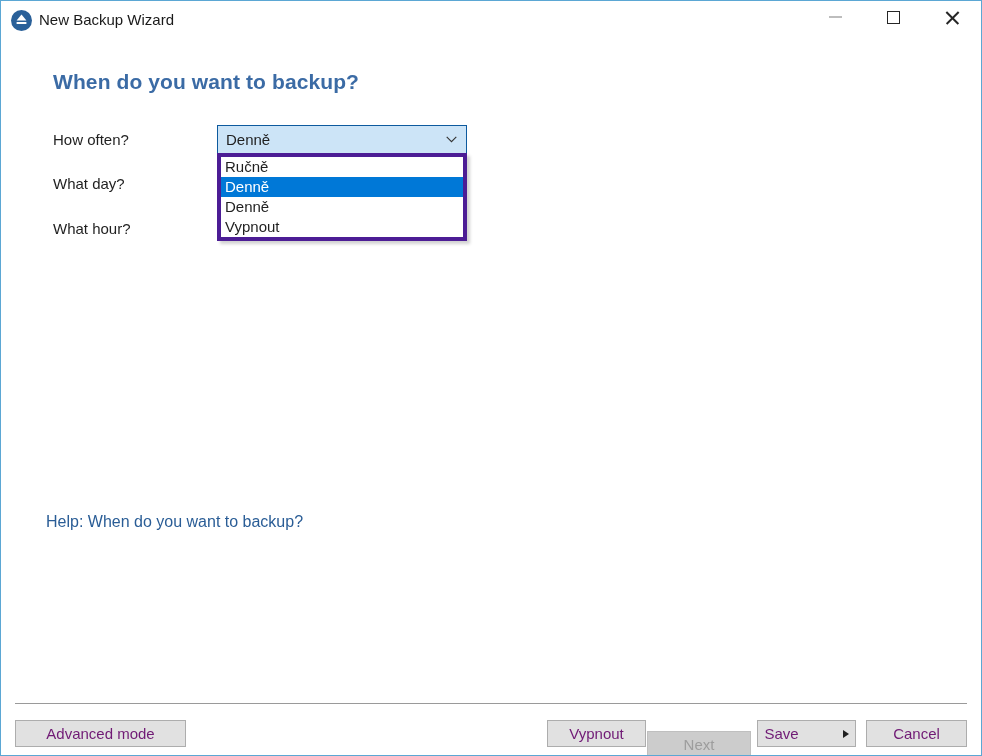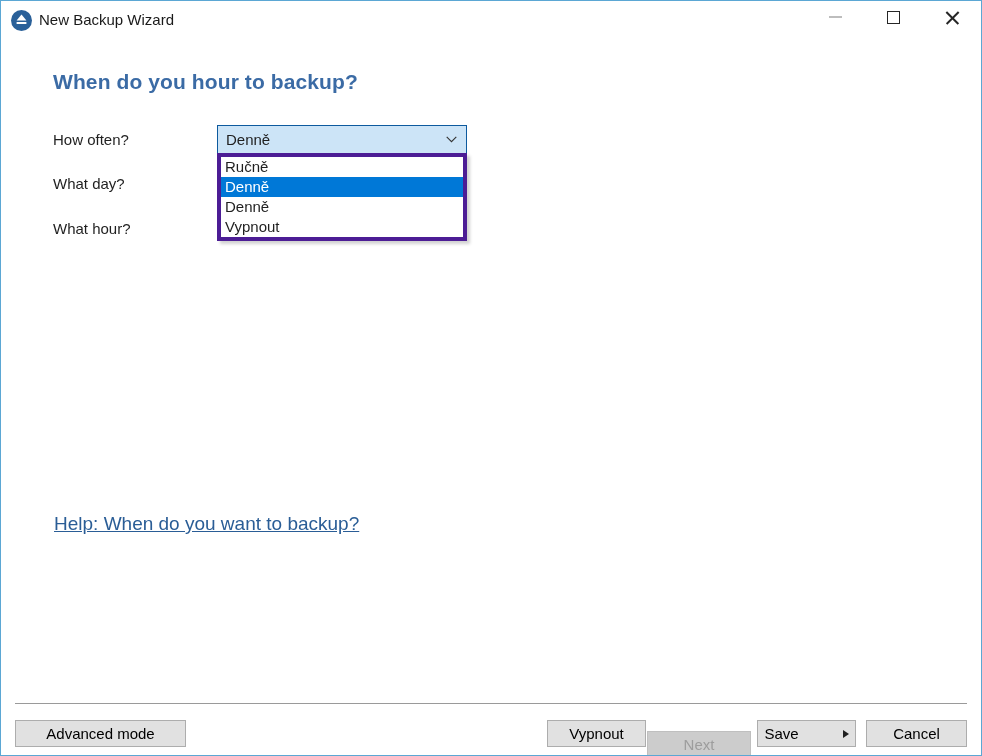--- a/index.html
+++ b/index.html
@@ -175,24 +175,23 @@
     cursor: default;
   }
   .dd-item.selected {
     background: #0078d7;
     color: #ffffff;
   }
 
   
   .help-link {
     position: absolute;
-    left: 53px; top: 474px;
-    font-size: 19px;
+    left: 45px; top: 474px;
+    font-size: 16px;
     color: #2a5d96;
-    text-decoration: underline;
     white-space: nowrap;
     cursor: pointer;
   }
 
   
   .footer {
     position: absolute;
     left: 0; top: 702px;
     width: 980px;
     height: 52px;
@@ -206,21 +205,21 @@
     background: #9a9a9a;
   }
   .btn {
     position: absolute;
     box-sizing: border-box;
     height: 27px;
     background: #e1e1e1;
     border: 1px solid #adadad;
     font-family: "Liberation Sans", sans-serif;
     font-size: 15px;
-    color: #000000;
+    color: #701a75;
     display: flex;
     align-items: center;
     justify-content: center;
     gap: 7px;
     cursor: pointer;
     padding: 0;
     white-space: nowrap;
   }
   .btn.disabled {
     color: #9d9d9d;
@@ -264,21 +263,21 @@
     </div>
     <div class="winbtn winbtn-close">
       <span class="close-glyph"></span>
     </div>
   </div>
 
   <div class="help-icon">?</div>
 
   <div class="content">
 
-    <div class="page-heading">When do you hour to backup?</div>
+    <div class="page-heading">When do you want to backup?</div>
 
     <div class="field-label label-how-often">How often?</div>
     <div class="field-label label-what-day">What day?</div>
     <div class="field-label label-what-hour">What hour?</div>
 
     <div class="combo">
       <span class="combo-value">Denně</span>
       <span class="combo-arrow">
         <svg width="11" height="7" viewBox="0 0 11 7">
           <path d="M0.7 0.8 L5.5 5.6 L10.3 0.8" fill="none" stroke="#333333" stroke-width="1.1"></path>

